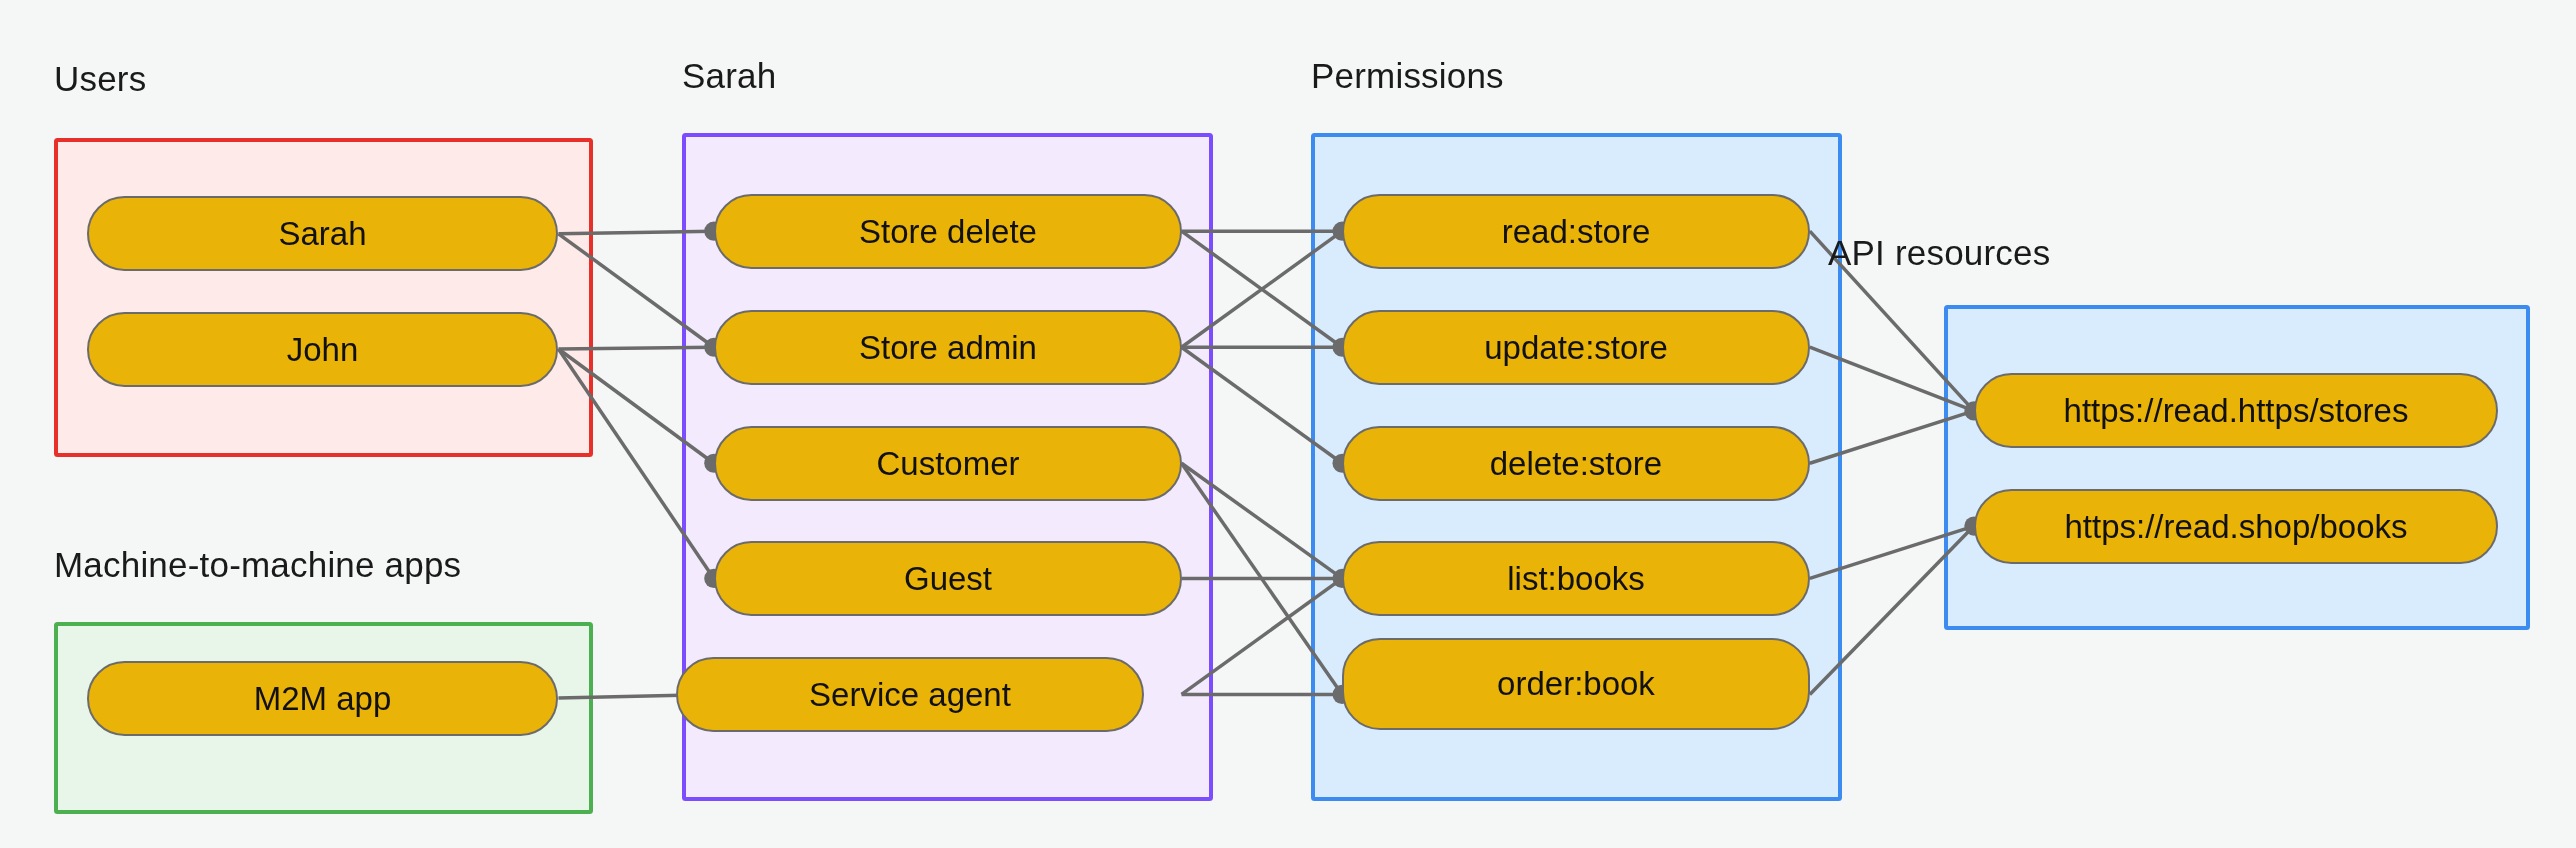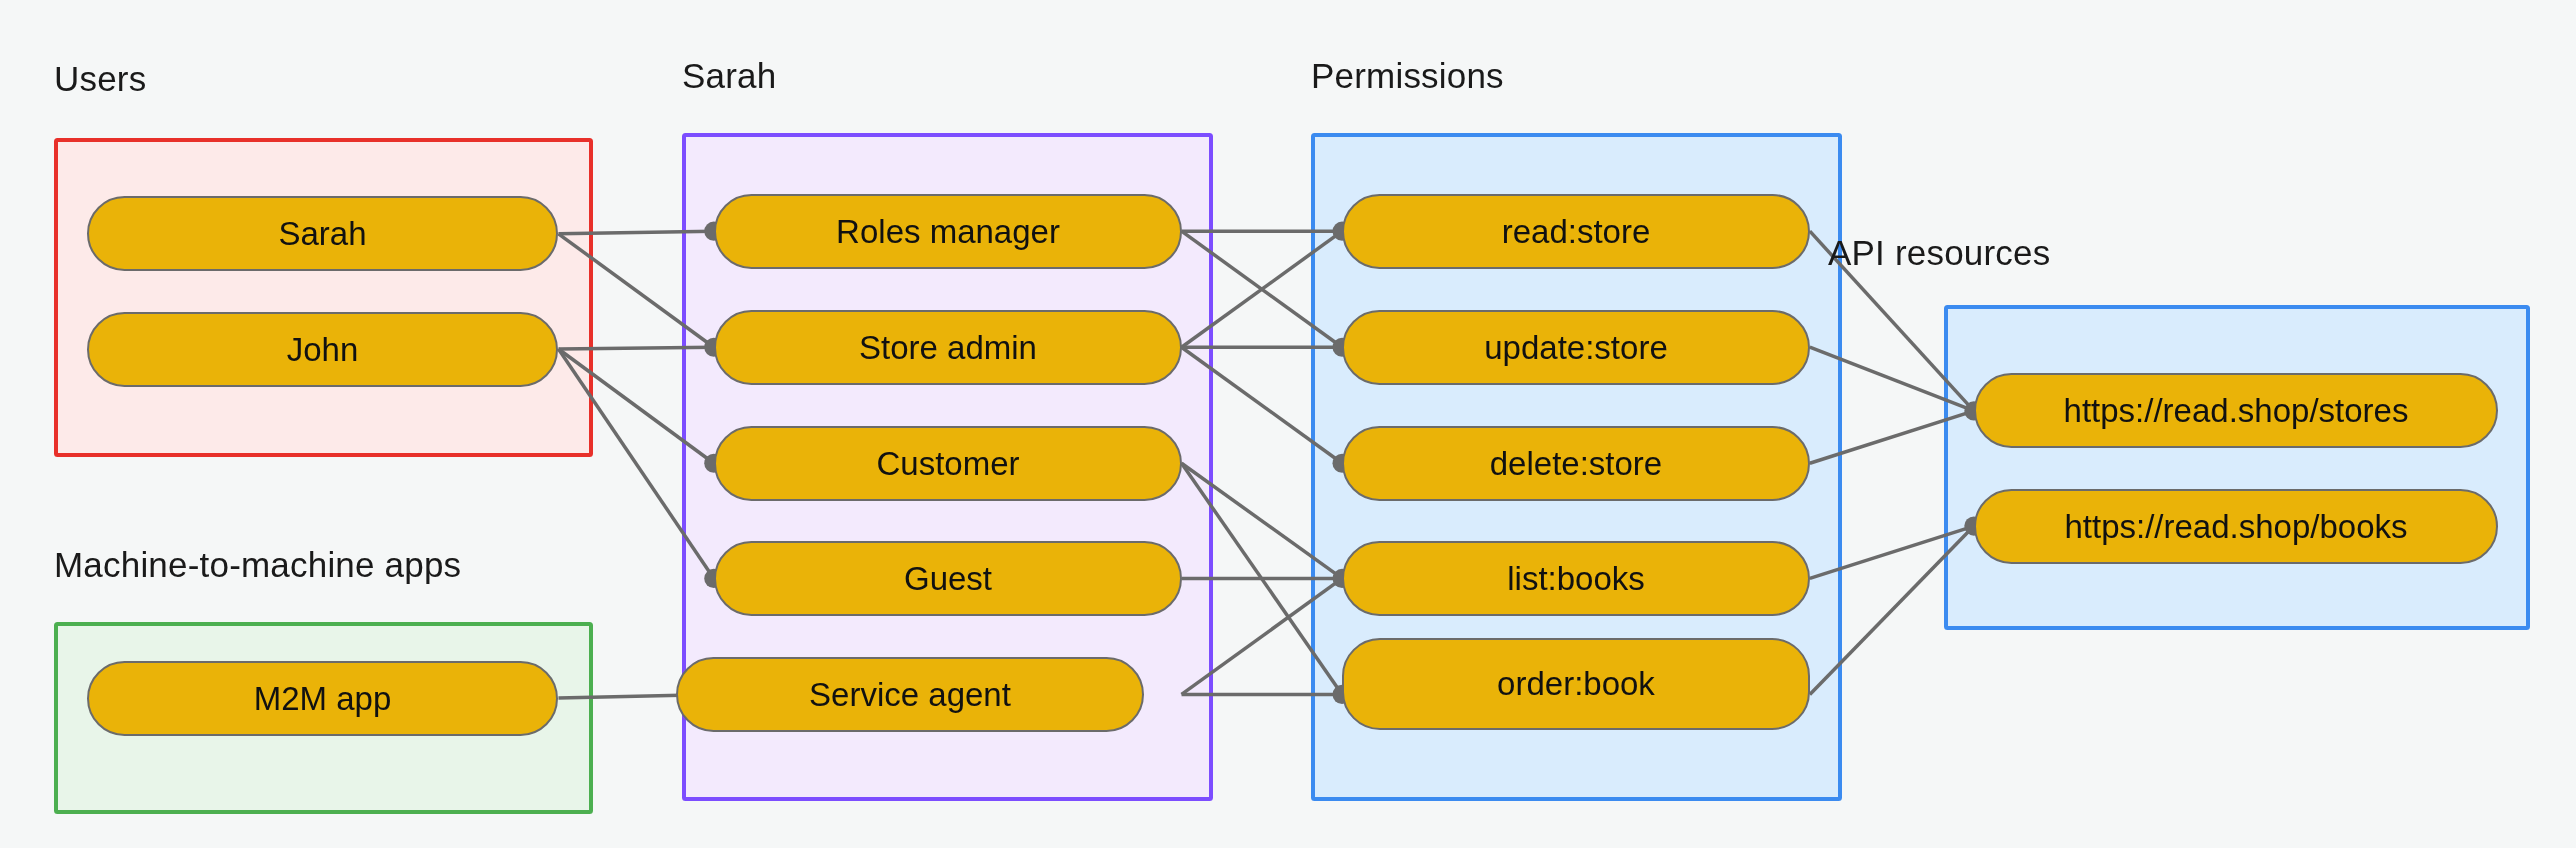--- a/index.html
+++ b/index.html
@@ -103,31 +103,31 @@
   <div id="groups-layer">
       <div class="group-box" style="left: 54px; top: 138px; width: 539px; height: 319px; border-color: rgb(232, 48, 42); background: rgb(253, 234, 233);"></div>
       <div class="group-title" style="left: 54px; top: 59px;">Users</div>
       <div class="node" style="left: 87px; top: 196px; width: 471px; height: 75px;">Sarah</div>
       <div class="node" style="left: 87px; top: 312px; width: 471px; height: 75px;">John</div>
       <div class="group-box" style="left: 54px; top: 622px; width: 539px; height: 192px; border-color: rgb(76, 175, 80); background: rgb(232, 245, 233);"></div>
       <div class="group-title" style="left: 54px; top: 545px;">Machine-to-machine apps</div>
       <div class="node" style="left: 87px; top: 661px; width: 471px; height: 75px;">M2M app</div>
       <div class="group-box" style="left: 682px; top: 133px; width: 531px; height: 668px; border-color: rgb(124, 77, 255); background: rgb(243, 234, 253);"></div>
       <div class="group-title" style="left: 682px; top: 56px;">Sarah</div>
-      <div class="node" style="left: 714px; top: 194px; width: 468px; height: 75px;">Roles manager</div>
+      <div class="node" style="left: 714px; top: 194px; width: 468px; height: 75px;">Store delete</div>
       <div class="node" style="left: 714px; top: 310px; width: 468px; height: 75px;">Store admin</div>
       <div class="node" style="left: 714px; top: 426px; width: 468px; height: 75px;">Customer</div>
       <div class="node" style="left: 714px; top: 541px; width: 468px; height: 75px;">Guest</div>
       <div class="node" style="left: 676px; top: 657px; width: 468px; height: 75px;">Service agent</div>
       <div class="group-box" style="left: 1311px; top: 133px; width: 531px; height: 668px; border-color: rgb(59, 139, 240); background: rgb(217, 236, 253);"></div>
       <div class="group-title" style="left: 1311px; top: 56px;">Permissions</div>
       <div class="node" style="left: 1342px; top: 194px; width: 468px; height: 75px;">read:store</div>
       <div class="node" style="left: 1342px; top: 310px; width: 468px; height: 75px;">update:store</div>
       <div class="node" style="left: 1342px; top: 426px; width: 468px; height: 75px;">delete:store</div>
       <div class="node" style="left: 1342px; top: 541px; width: 468px; height: 75px;">list:books</div>
       <div class="node" style="left: 1342px; top: 638px; width: 468px; height: 92px;">order:book</div>
       <div class="group-box" style="left: 1944px; top: 305px; width: 586px; height: 325px; border-color: rgb(59, 139, 240); background: rgb(217, 236, 253);"></div>
       <div class="group-title" style="left: 1828px; top: 233px;">API resources</div>
-      <div class="node" style="left: 1974px; top: 373px; width: 524px; height: 75px;">https://read.shop/stores</div>
+      <div class="node" style="left: 1974px; top: 373px; width: 524px; height: 75px;">https://read.https/stores</div>
       <div class="node" style="left: 1974px; top: 489px; width: 524px; height: 75px;">https://read.shop/books</div>
     </div>
 </div>
 
 
 </body></html>

